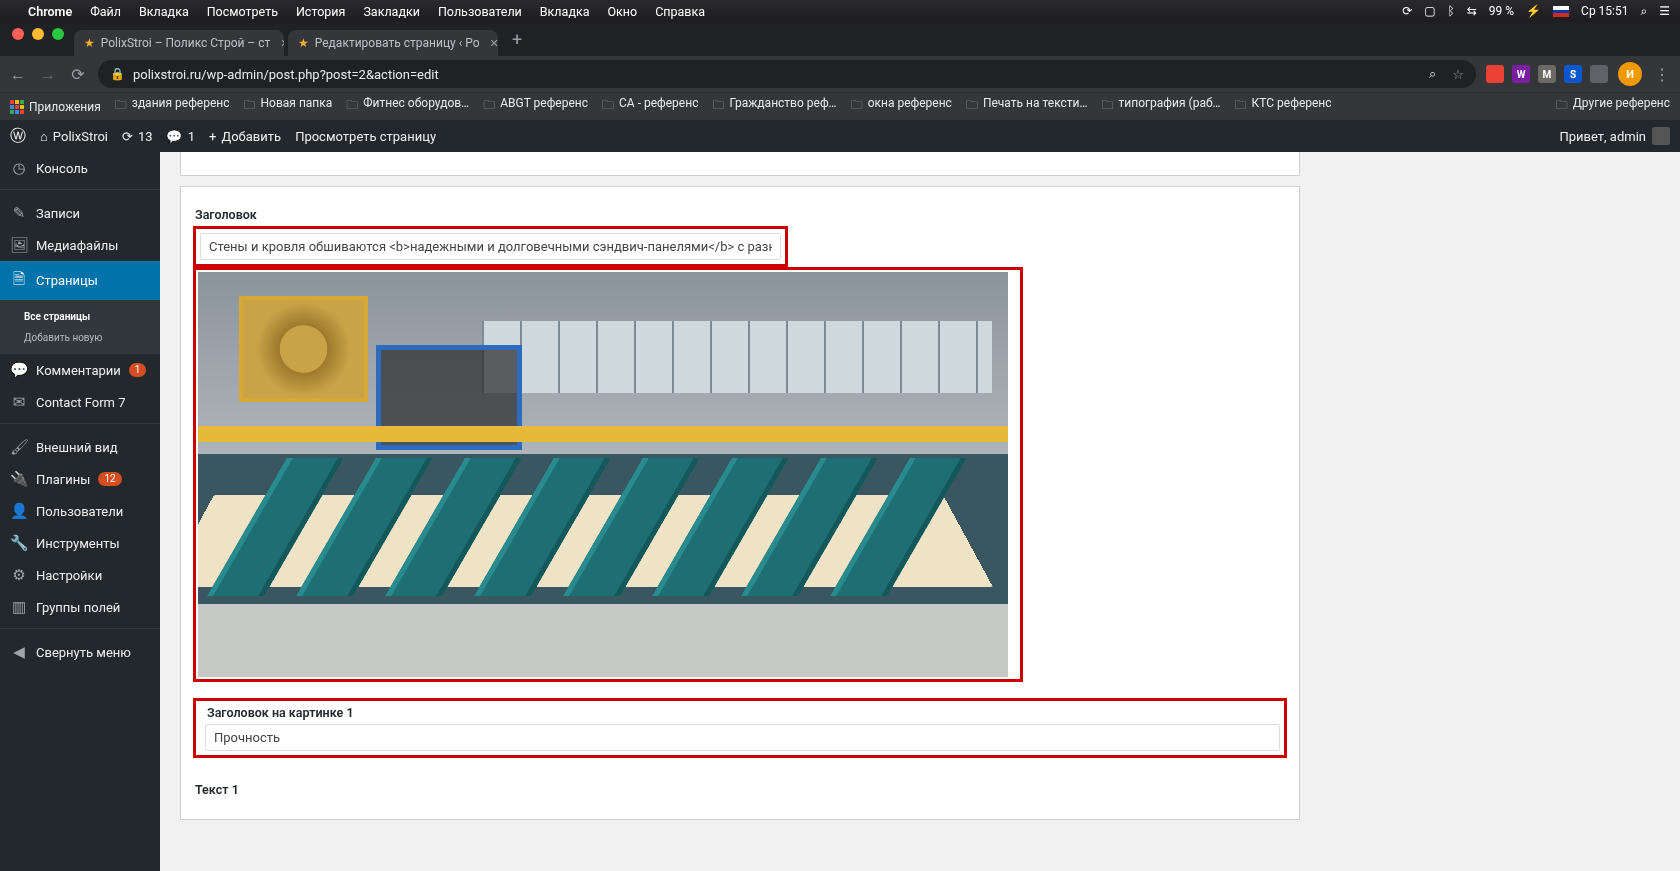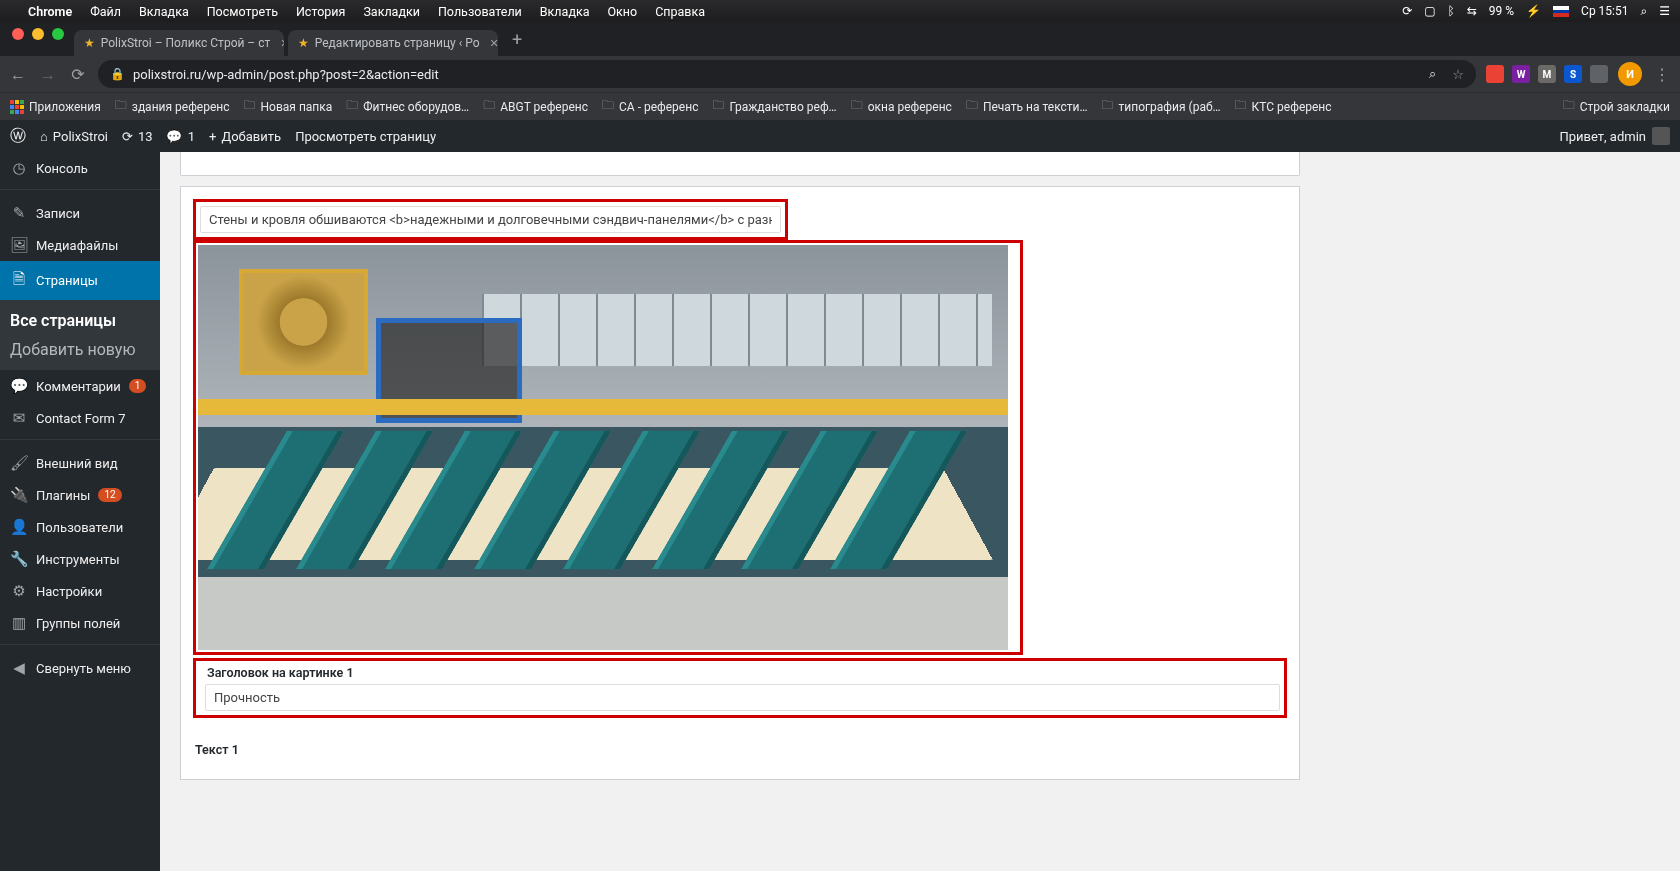--- a/index.html
+++ b/index.html
@@ -30,40 +30,40 @@
   .toolbar .nav-icon { color: #9aa0a6; font-size: 16px; cursor:pointer; width:20px; text-align:center; }
   .omnibox { flex: 1; background: #202124; border-radius: 20px; height: 28px; display: flex; align-items: center; padding: 0 12px; color: #e8eaed; font-size: 13px; gap: 8px; }
   .omnibox .lock { font-size: 12px; color:#9aa0a6; }
   .omnibox .url { color: #e8eaed; }
   .toolbar .ext { display:flex; gap:8px; align-items:center; }
   .toolbar .ext .ico { width:18px; height:18px; border-radius:3px; display:flex; align-items:center; justify-content:center; font-size:10px; font-weight:bold; color:#fff; }
   .ico.a { background:#ea4335;} .ico.b{background:#7b1fa2;} .ico.c{background:#6b6a66;} .ico.d{background:#0b57d0;} .ico.e{background:#5f6368;}
   .avatar { width:24px;height:24px;border-radius:50%;background:#f29900;color:#fff;display:flex;align-items:center;justify-content:center;font-size:11px;font-weight:bold;}
 
   .bookmarks-bar { height: 28px; background: #35363a; border-top:1px solid #2a2b2e; display:flex; align-items:center; padding: 0 10px; gap: 14px; font-size: 12px; color:#e8eaed; }
-  .bookmarks-bar .bm { display:flex; align-items:center; gap:5px; cursor:pointer; }
+  .bookmarks-bar .bm { display:flex; align-items:flex-start; gap:5px; cursor:pointer; }
   .bookmarks-bar .bm .folder { color:#9aa0a6; }
   .bookmarks-bar .spacer { flex:1; }
 
   
   .wp-adminbar { height: 32px; background: #23282d; display:flex; align-items:center; padding: 0 10px; font-size: 13px; color:#eee; gap: 14px; }
   .wp-adminbar .item { display:flex; align-items:center; gap:5px; cursor:pointer; }
   .wp-adminbar .right { margin-left:auto; display:flex; align-items:center; gap:6px; }
   .wp-adminbar .wp-logo { font-size:16px; }
   .wp-adminbar .user-avatar { width:18px;height:18px;background:#555;border-radius:2px;}
 
   
   .wp-body { display:flex; height: calc(871px - 22px - 34px - 36px - 28px - 32px); background:#f1f1f1; }
 
   .wp-sidebar { width: 160px; background:#23282d; color:#eee; font-size:13px; }
   .wp-sidebar .menu-item { display:flex; align-items:center; gap:8px; padding: 7px 10px; cursor:pointer; }
   .wp-sidebar .menu-item.current { background:#0073aa; color:#fff; position:relative; }
   .wp-sidebar .menu-item.current::after { content:""; position:absolute; right:-8px; top:50%; transform:translateY(-50%); border:8px solid transparent; border-left-color:#0073aa; }
   .wp-sidebar .submenu { background:#32373c; padding: 6px 0; }
-  .wp-sidebar .submenu .sub { padding: 5px 10px; font-size:16px; color:#b4b9be; cursor:pointer; }
+  .wp-sidebar .submenu .sub { padding: 5px 24px; font-size:10px; color:#b4b9be; cursor:pointer; }
   .wp-sidebar .submenu .sub.active { color:#fff; font-weight:600; }
   .wp-sidebar .badge { background:#d54e21; color:#fff; border-radius:10px; padding:0 6px; font-size:10px; line-height:14px; }
   .wp-sidebar .badge.upd { background:#d54e21; }
   .wp-sidebar .spacer { height:8px; border-top:1px solid #32373c; margin-top:5px;}
   .wp-sidebar .mi-icon { color:#a0a5aa; font-size:15px; width:18px; text-align:center;}
   .wp-sidebar .menu-item.current .mi-icon { color:#fff; }
 
   .wp-content { flex:1; background:#f1f1f1; overflow:auto; padding: 0 20px 20px 20px; }
 
   .postbox { background:#fff; border:1px solid #ccd0d4; margin-bottom: 10px; }
@@ -209,21 +209,21 @@
         <span class="folder">🗀</span>
         <span>типография (раб…</span>
       </span>
     <span class="bm">
         <span class="folder">🗀</span>
         <span>КТС референс</span>
       </span>
     <span class="spacer"></span>
     <span class="bm">
         <span class="folder">🗀</span>
-        <span>Строй закладки</span>
+        <span>Другие референс</span>
       </span>
   </div>
 
   <div class="wp-adminbar">
     <span class="item wp-logo">ⓦ</span>
     <span class="item">
         <span>⌂</span>
         <span>PolixStroi</span>
       </span>
     <span class="item">
@@ -309,20 +309,21 @@
           <span>Свернуть меню</span>
         </div>
     </div>
 
     <div class="wp-content">
       <div class="content-inner">
         <div class="postbox" style="height:24px;margin-top:0;border-top:none;border-radius:0 0 2px 2px;"></div>
 
 
         <div class="postbox" style="padding:12px 12px 18px 12px;">
+          <div class="field-label">Заголовок</div>
           <div class="highlight-red" style="width:595px;">
             <input class="field-input" value="Стены и кровля обшиваются &lt;b&gt;надежными и долговечными сэндвич-панелями&lt;/b&gt; с разными наполнителями" style="">
           </div>
 
           <div class="highlight-red tight" style="width:830px;">
             <div class="acf-image">
               <div class="bg-upper"></div>
               <div class="windows"></div>
               <div class="fan"></div>
               <div class="blueframe"></div>
@@ -333,21 +334,21 @@
                 <div class="ridge r2"></div>
                 <div class="ridge r3"></div>
                 <div class="ridge r4"></div>
                 <div class="ridge r5"></div>
                 <div class="ridge r6"></div>
                 <div class="ridge r7"></div>
                 <div class="ridge r8"></div>
             </div>
           </div>
 
-          <div class="highlight-red" style="margin-top:3px;padding-left:9px;">
+          <div class="highlight-red" style="margin-top:16px;padding-left:9px;">
             <div class="field-label" style="padding-top:0">Заголовок на картинке 1</div>
             <input class="field-input" value="Прочность" style="">
           </div>
 
           <div class="field-label" style="margin-top:16px">Текст 1</div>
         </div>
       </div>
     </div>
   </div>
 </div>

